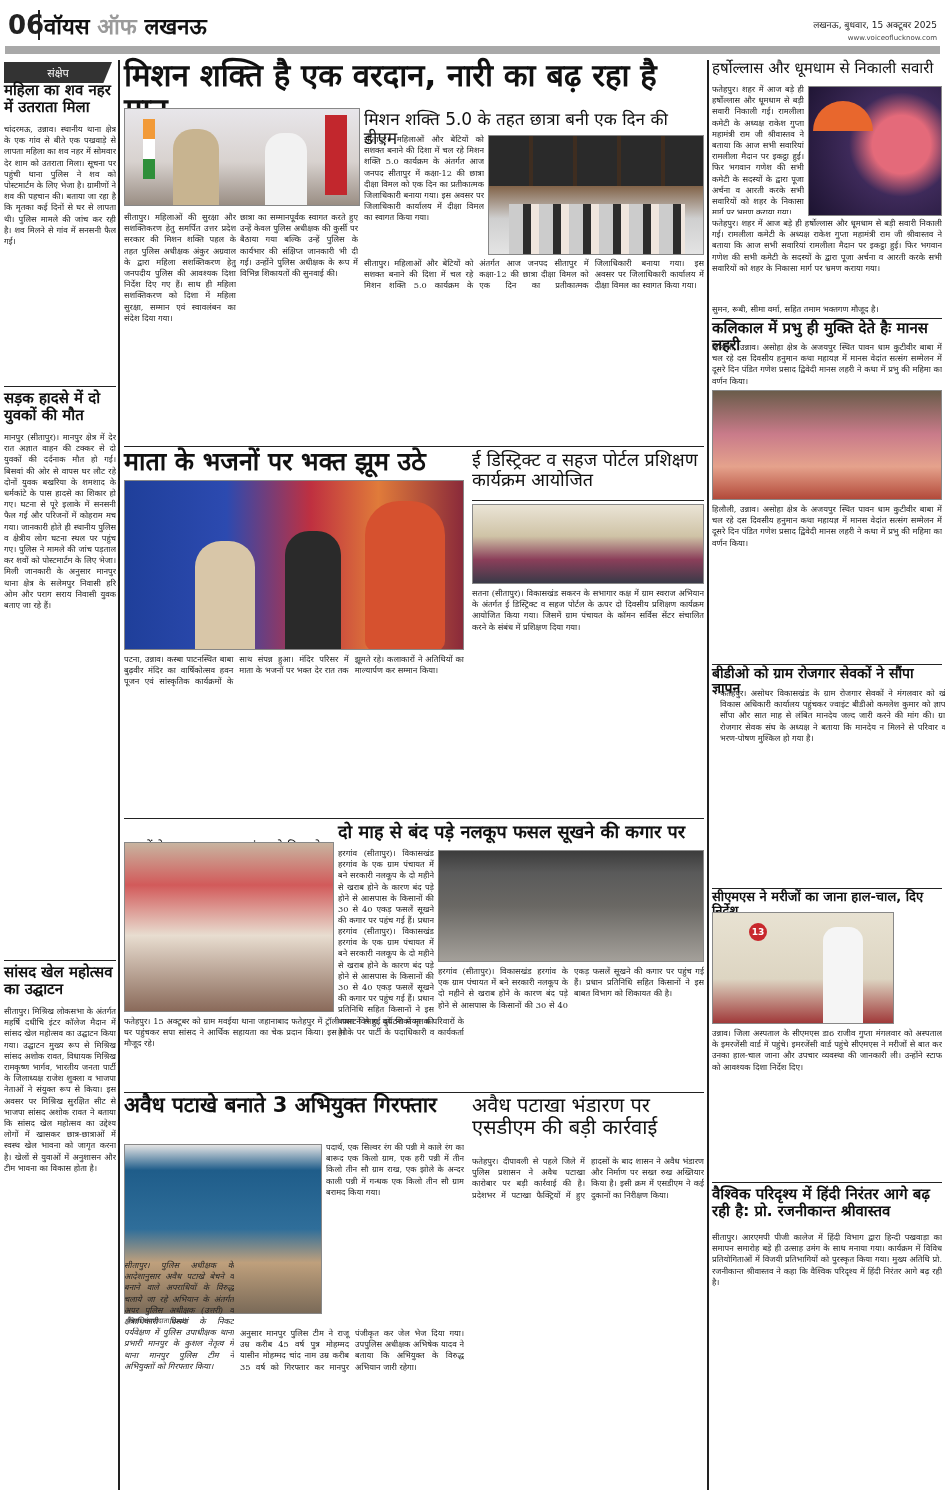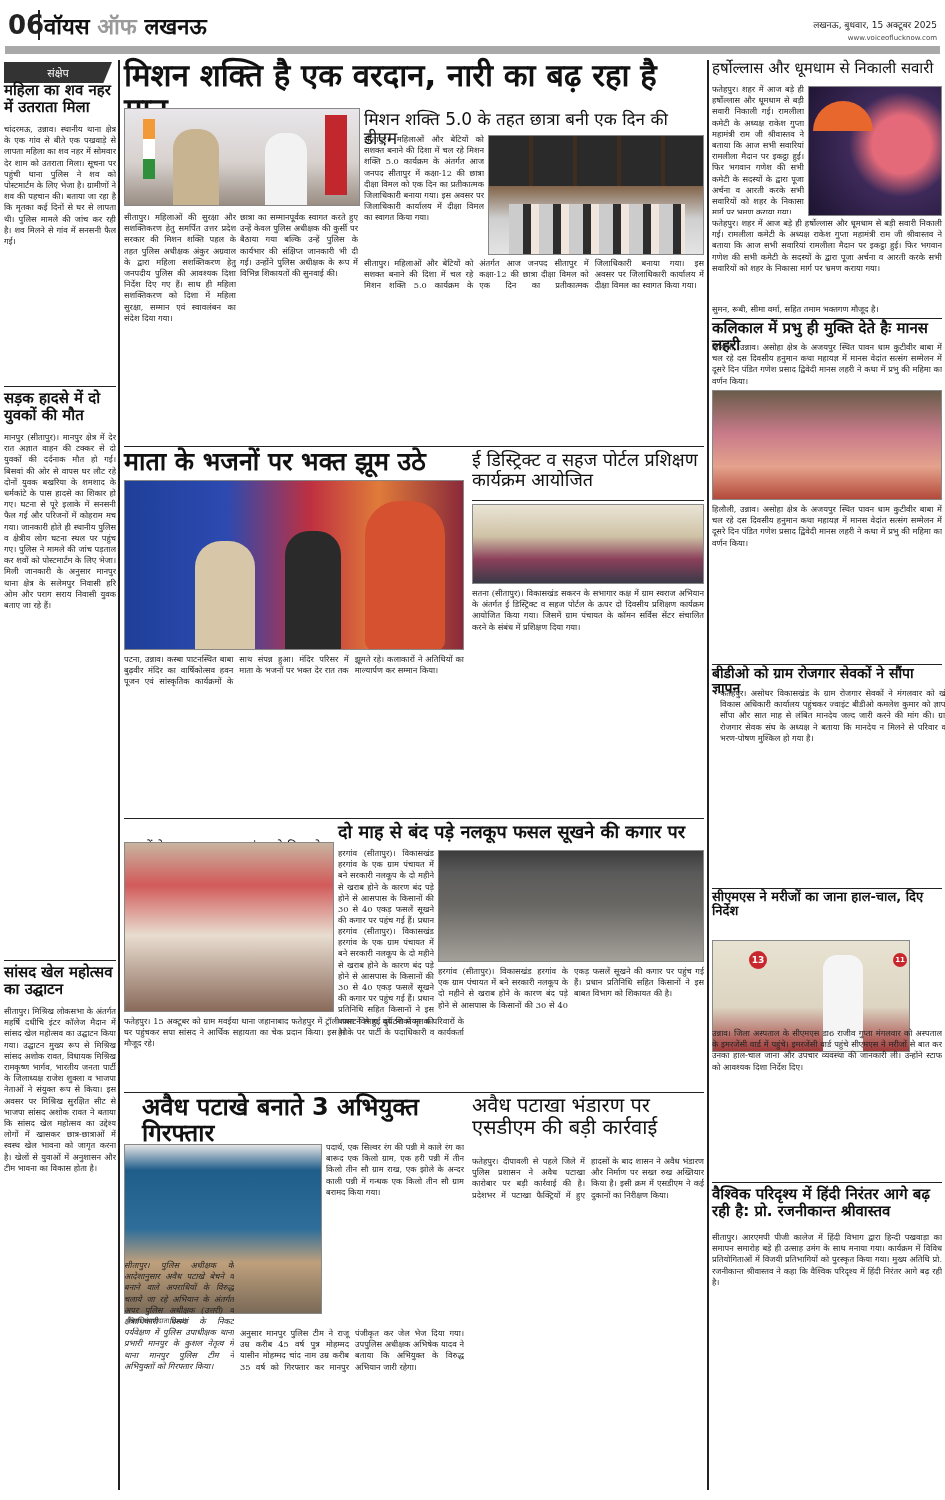--- a/index.html
+++ b/index.html
@@ -77,21 +77,21 @@
 <div class="abs hrule" style="left:712px;top:318px;width:230px;"></div>
 <div class="abs head-xl" style="left:712px;top:320px;width:230px;font-size:15px;">कलिकाल में प्रभु ही मुक्ति देते हैः मानस लहरी</div>
 <div class="abs col-text" style="left:712px;top:342px;width:230px;height:46px;">हिलौली, उन्नाव। असोहा क्षेत्र के अजयपुर स्थित पावन धाम कुटीवीर बाबा में चल रहे दस दिवसीय हनुमान कथा महायज्ञ में मानस वेदांत सत्संग सम्मेलन में दूसरे दिन पंडित गणेश प्रसाद द्विवेदी मानस लहरी ने कथा में प्रभु की महिमा का वर्णन किया।</div>
 <div class="abs photo" style="left:712px;top:390px;width:230px;height:110px;background:linear-gradient(180deg,#6a5c4a 0%,#c97b8a 40%,#e5a28c 70%,#b34a3a 100%);"></div>
 <div class="abs col-text" style="left:712px;top:504px;width:230px;height:156px;">हिलौली, उन्नाव। असोहा क्षेत्र के अजयपुर स्थित पावन धाम कुटीवीर बाबा में चल रहे दस दिवसीय हनुमान कथा महायज्ञ में मानस वेदांत सत्संग सम्मेलन में दूसरे दिन पंडित गणेश प्रसाद द्विवेदी मानस लहरी ने कथा में प्रभु की महिमा का वर्णन किया।</div>
 <div class="abs hrule" style="left:712px;top:664px;width:230px;"></div>
 <div class="abs head-xl" style="left:712px;top:666px;width:230px;font-size:14px;">बीडीओ को ग्राम रोजगार सेवकों ने सौंपा ज्ञापन</div>
 <div class="abs col-text" style="left:712px;top:688px;width:230px;height:196px;margin-left:8px;">फतेहपुर। असोथर विकासखंड के ग्राम रोजगार सेवकों ने मंगलवार को खंड विकास अधिकारी कार्यालय पहुंचकर ज्वाइंट बीडीओ कमलेश कुमार को ज्ञापन सौंपा और सात माह से लंबित मानदेय जल्द जारी करने की मांग की। ग्राम रोजगार सेवक संघ के अध्यक्ष ने बताया कि मानदेय न मिलने से परिवार का भरण-पोषण मुश्किल हो गया है।</div>
 <div class="abs hrule" style="left:712px;top:888px;width:230px;"></div>
 <div class="abs head-xl" style="left:712px;top:890px;width:230px;font-size:13px;">सीएमएस ने मरीजों का जाना हाल-चाल, दिए निर्देश</div>
-<div class="abs photo" style="left:712px;top:912px;width:198px;height:112px;background:linear-gradient(180deg,#e8e2d2 0%,#ddd5c2 60%,#a03a3a 100%);margin-top:28px;">
+<div class="abs photo" style="left:712px;top:912px;width:182px;height:112px;background:linear-gradient(180deg,#e8e2d2 0%,#ddd5c2 60%,#a03a3a 100%);">
   <div style="position:absolute;left:36px;top:10px;width:18px;height:18px;border-radius:50%;background:#c8282d;color:#fff;font-size:9px;font-weight:bold;text-align:center;line-height:18px;">13</div>
   <div style="position:absolute;left:180px;top:12px;width:14px;height:14px;border-radius:50%;background:#c8282d;color:#fff;font-size:7px;font-weight:bold;text-align:center;line-height:14px;">11</div>
   <div style="position:absolute;left:110px;top:14px;width:40px;height:98px;background:#f5f5f5;border-radius:14px 14px 0 0;"></div>
 </div>
 <div class="abs col-text" style="left:712px;top:1028px;width:230px;height:150px;">उन्नाव। जिला अस्पताल के सीएमएस डा6 राजीव गुप्ता मंगलवार को अस्पताल के इमरजेंसी वार्ड में पहुंचे। इमरजेंसी वार्ड पहुंचे सीएमएस ने मरीजों से बात कर उनका हाल-चाल जाना और उपचार व्यवस्था की जानकारी ली। उन्होंने स्टाफ को आवश्यक दिशा निर्देश दिए।</div>
 <div class="abs hrule" style="left:712px;top:1182px;width:230px;"></div>
 <div class="abs head-xl" style="left:712px;top:1186px;width:230px;font-size:15px;">वैश्विक परिदृश्य में हिंदी निरंतर आगे बढ़ रही है: प्रो. रजनीकान्त श्रीवास्तव</div>
 <div class="abs col-text" style="left:712px;top:1232px;width:230px;height:260px;">सीतापुर। आरएमपी पीजी कालेज में हिंदी विभाग द्वारा हिन्दी पखवाड़ा का समापन समारोह बड़े ही उत्साह उमंग के साथ मनाया गया। कार्यक्रम में विविध प्रतियोगिताओं में विजयी प्रतिभागियों को पुरस्कृत किया गया। मुख्य अतिथि प्रो. रजनीकान्त श्रीवास्तव ने कहा कि वैश्विक परिदृश्य में हिंदी निरंतर आगे बढ़ रही है।</div>
 
 <div class="abs hrule" style="left:124px;top:446px;width:580px;"></div>
@@ -113,21 +113,21 @@
 <div class="abs photo" style="left:124px;top:842px;width:210px;height:170px;background:linear-gradient(180deg,#c8b4a0 0%,#d25a5a 25%,#e8ddd0 55%,#8a6a5a 100%);"></div>
 <div class="abs col-text" style="left:124px;top:1016px;width:340px;height:72px;">फतेहपुर। 15 अक्टूबर को ग्राम मवईया थाना जहानाबाद फतेहपुर में ट्रॉली पलटने से हुई दुर्घटना में मृतक परिवारों के घर पहुंचकर सपा सांसद ने आर्थिक सहायता का चेक प्रदान किया। इस मौके पर पार्टी के पदाधिकारी व कार्यकर्ता मौजूद रहे।</div>
 
 <div class="abs head-xl" style="left:338px;top:822px;width:366px;font-size:18px;">दो माह से बंद पड़े नलकूप फसल सूखने की कगार पर</div>
 <div class="abs col-text" style="left:338px;top:848px;width:96px;height:76px;">हरगांव (सीतापुर)। विकासखंड हरगांव के एक ग्राम पंचायत में बने सरकारी नलकूप के दो महीने से खराब होने के कारण बंद पड़े होने से आसपास के किसानों की 30 से 40 एकड़ फसलें सूखने की कगार पर पहुंच गई हैं। प्रधान प्रतिनिधि सहित किसानों ने इस बाबत विभाग को शिकायत की है।</div>
 <div class="abs photo" style="left:438px;top:850px;width:266px;height:112px;background:linear-gradient(180deg,#3c3c3c 0%,#5a5a5a 20%,#6a6864 50%,#a4a09a 100%);"></div>
 <div class="abs col-text" style="left:338px;top:926px;width:96px;height:160px;">हरगांव (सीतापुर)। विकासखंड हरगांव के एक ग्राम पंचायत में बने सरकारी नलकूप के दो महीने से खराब होने के कारण बंद पड़े होने से आसपास के किसानों की 30 से 40 एकड़ फसलें सूखने की कगार पर पहुंच गई हैं। प्रधान प्रतिनिधि सहित किसानों ने इस बाबत विभाग को शिकायत की है।</div>
 <div class="abs col-text" style="left:438px;top:966px;width:266px;height:120px;column-count:2;column-gap:6px;">हरगांव (सीतापुर)। विकासखंड हरगांव के एक ग्राम पंचायत में बने सरकारी नलकूप के दो महीने से खराब होने के कारण बंद पड़े होने से आसपास के किसानों की 30 से 40 एकड़ फसलें सूखने की कगार पर पहुंच गई हैं। प्रधान प्रतिनिधि सहित किसानों ने इस बाबत विभाग को शिकायत की है।</div>
 
 <div class="abs hrule" style="left:124px;top:1092px;width:580px;"></div>
-<div class="abs head-xl" style="left:124px;top:1094px;width:340px;font-size:24px;margin-left:18px;">अवैध पटाखे बनाते 3 अभियुक्त गिरफ्तार</div>
+<div class="abs head-xl" style="left:124px;top:1094px;width:340px;font-size:21px;">अवैध पटाखे बनाते 3 अभियुक्त गिरफ्तार</div>
 <div class="abs photo" style="left:124px;top:1144px;width:198px;height:170px;background:linear-gradient(180deg,#e4e4e4 0%,#1f5d8a 15%,#2f6e9a 50%,#bfa07c 70%,#7a6a58 100%);"></div>
 <div class="abs caption" style="left:128px;top:1316px;width:190px;">जिला संवाददाता (vol)</div>
 <div class="abs col-text" style="left:326px;top:1142px;width:138px;height:180px;">पदार्थ, एक सिल्वर रंग की पन्नी मे काले रंग का बारूद एक किलो ग्राम, एक हरी पन्नी में तीन किलो तीन सौ ग्राम राख, एक झोले के अन्दर काली पन्नी में गन्धक एक किलो तीन सौ ग्राम बरामद किया गया।</div>
 <div class="abs col-text" style="left:124px;top:1260px;width:110px;height:165px;font-style:italic;">सीतापुर। पुलिस अधीक्षक के आदेशानुसार अवैध पटाखे बेचने व बनाने वाले अपराधियों के विरुद्ध चलाये जा रहे अभियान के अंतर्गत अपर पुलिस अधीक्षक (उत्तरी) व क्षेत्राधिकारी बिसवां के निकट पर्यवेक्षण में पुलिस उपाधीक्षक थाना प्रभारी मानपुर के कुशल नेतृत्व में थाना मानपुर पुलिस टीम ने अभियुक्तों को गिरफ्तार किया।</div>
 <div class="abs col-text" style="left:240px;top:1328px;width:224px;height:165px;column-count:2;column-gap:6px;">अनुसार मानपुर पुलिस टीम ने राजू उम्र करीब 45 वर्ष पुत्र मोहम्मद यासीन मोहम्मद चांद नाम उम्र करीब 35 वर्ष को गिरफ्तार कर मानपुर पंजीकृत कर जेल भेज दिया गया। उपपुलिस अधीक्षक अभिषेक यादव ने बताया कि अभियुक्त के विरुद्ध अभियान जारी रहेगा।</div>
 
 <div class="abs head-xl" style="left:472px;top:1094px;width:232px;font-size:20px;font-weight:normal;">अवैध पटाखा भंडारण पर एसडीएम की बड़ी कार्रवाई</div>
 <div class="abs col-text" style="left:472px;top:1156px;width:232px;height:336px;column-count:2;column-gap:6px;">फतेहपुर। दीपावली से पहले जिले में पुलिस प्रशासन ने अवैध पटाखा कारोबार पर बड़ी कार्रवाई की है। प्रदेशभर में पटाखा फैक्ट्रियों में हुए हादसों के बाद शासन ने अवैध भंडारण और निर्माण पर सख्त रुख अख्तियार किया है। इसी क्रम में एसडीएम ने कई दुकानों का निरीक्षण किया।</div>
 
 </body></html>

